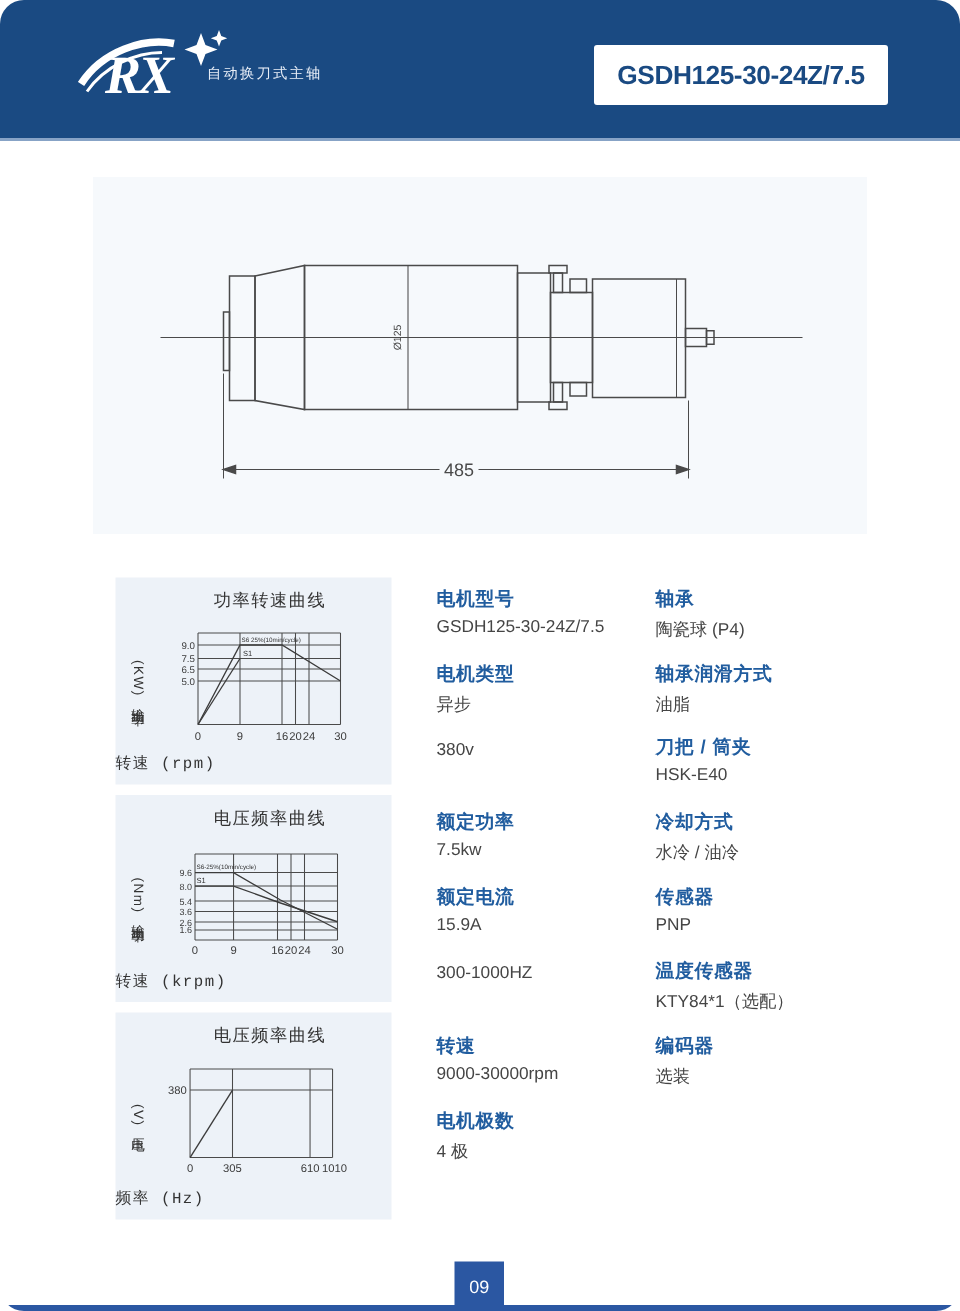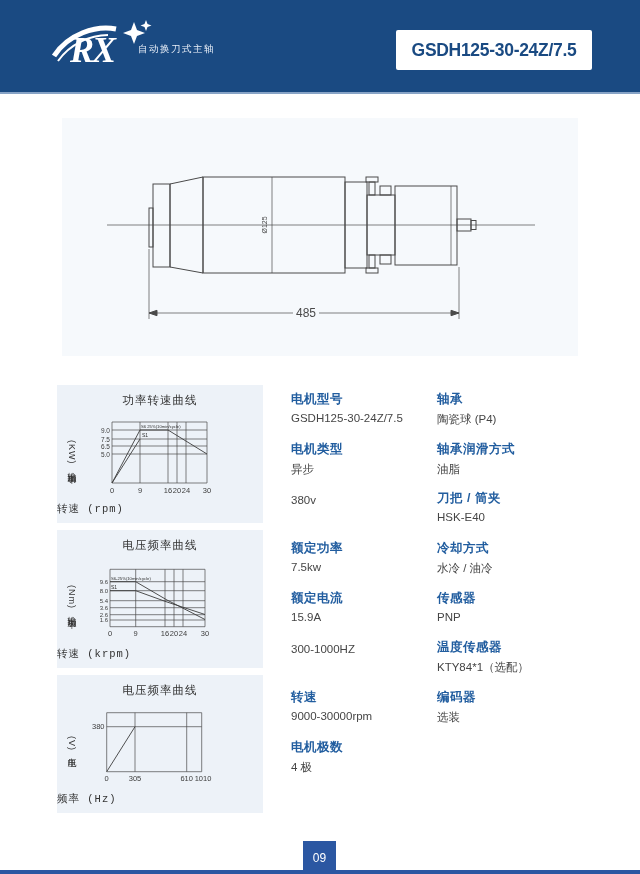--- a/index.html
+++ b/index.html
@@ -1,34 +1,34 @@
 <!DOCTYPE html>
 <html><head>
 <meta charset="utf-8">
 <style>
   html,body{margin:0;padding:0;background:#ffffff;}
   *{box-sizing:border-box;}
   .page{position:relative;width:640px;height:874px;background:#ffffff;overflow:hidden;
-        font-family:"Liberation Sans","DejaVu Sans",sans-serif;}
+        font-family:"Liberation Sans","DejaVu Sans",sans-serif;border-radius:16px;}
 
   
   .header{position:absolute;left:0;top:0;width:640px;height:92px;background:#1a4a82;}
   .header-underline{position:absolute;left:0;top:92px;width:640px;height:2px;background:#87a3c6;}
   .logo-svg{position:absolute;left:52px;top:20px;}
   .logo-tagline{position:absolute;left:138px;top:43px;font-size:9.5px;color:#e9eff8;letter-spacing:1.5px;}
   .model-badge{position:absolute;left:396px;top:30px;width:196px;height:40px;background:#ffffff;
                border-radius:2px;display:flex;align-items:center;justify-content:center;}
   .model-badge span{font-size:17.5px;font-weight:bold;color:#1a4a82;letter-spacing:-0.3px;}
 
   
   .drawing-card{position:absolute;left:62px;top:118px;width:516px;height:238px;background:#f6f9fc;}
   .drawing-card svg{display:block;}
 
   
-  .chart-card{position:absolute;left:57px;width:206px;height:138px;background:#edf2f8;}
+  .chart-card{position:absolute;left:77px;width:184px;height:138px;background:#edf2f8;}
   .chart-card.c1{top:385px;} .chart-card.c2{top:530px;} .chart-card.c3{top:675px;}
   .chart-title{position:absolute;left:0;top:8px;width:206px;text-align:center;
                font-size:11.5px;color:#333;letter-spacing:1px;}
   .chart-ylabel{position:absolute;left:8px;top:30px;height:78px;display:flex;align-items:center;justify-content:center;
                 writing-mode:vertical-lr;text-orientation:mixed;font-size:9px;color:#333;letter-spacing:1px;}
   .chart-xlabel{position:absolute;left:0;bottom:7px;width:206px;text-align:left;font-size:10.5px;color:#333;letter-spacing:1px;font-family:Liberation Mono, monospace;}
   .chart-card svg{position:absolute;left:0;top:0;}
   .plotline{stroke:#4a4a4a;stroke-width:0.7;fill:none;}
   .curve{stroke:#3c3c3c;stroke-width:0.9;fill:none;}
   .tick{fill:#3c3c3c;}

